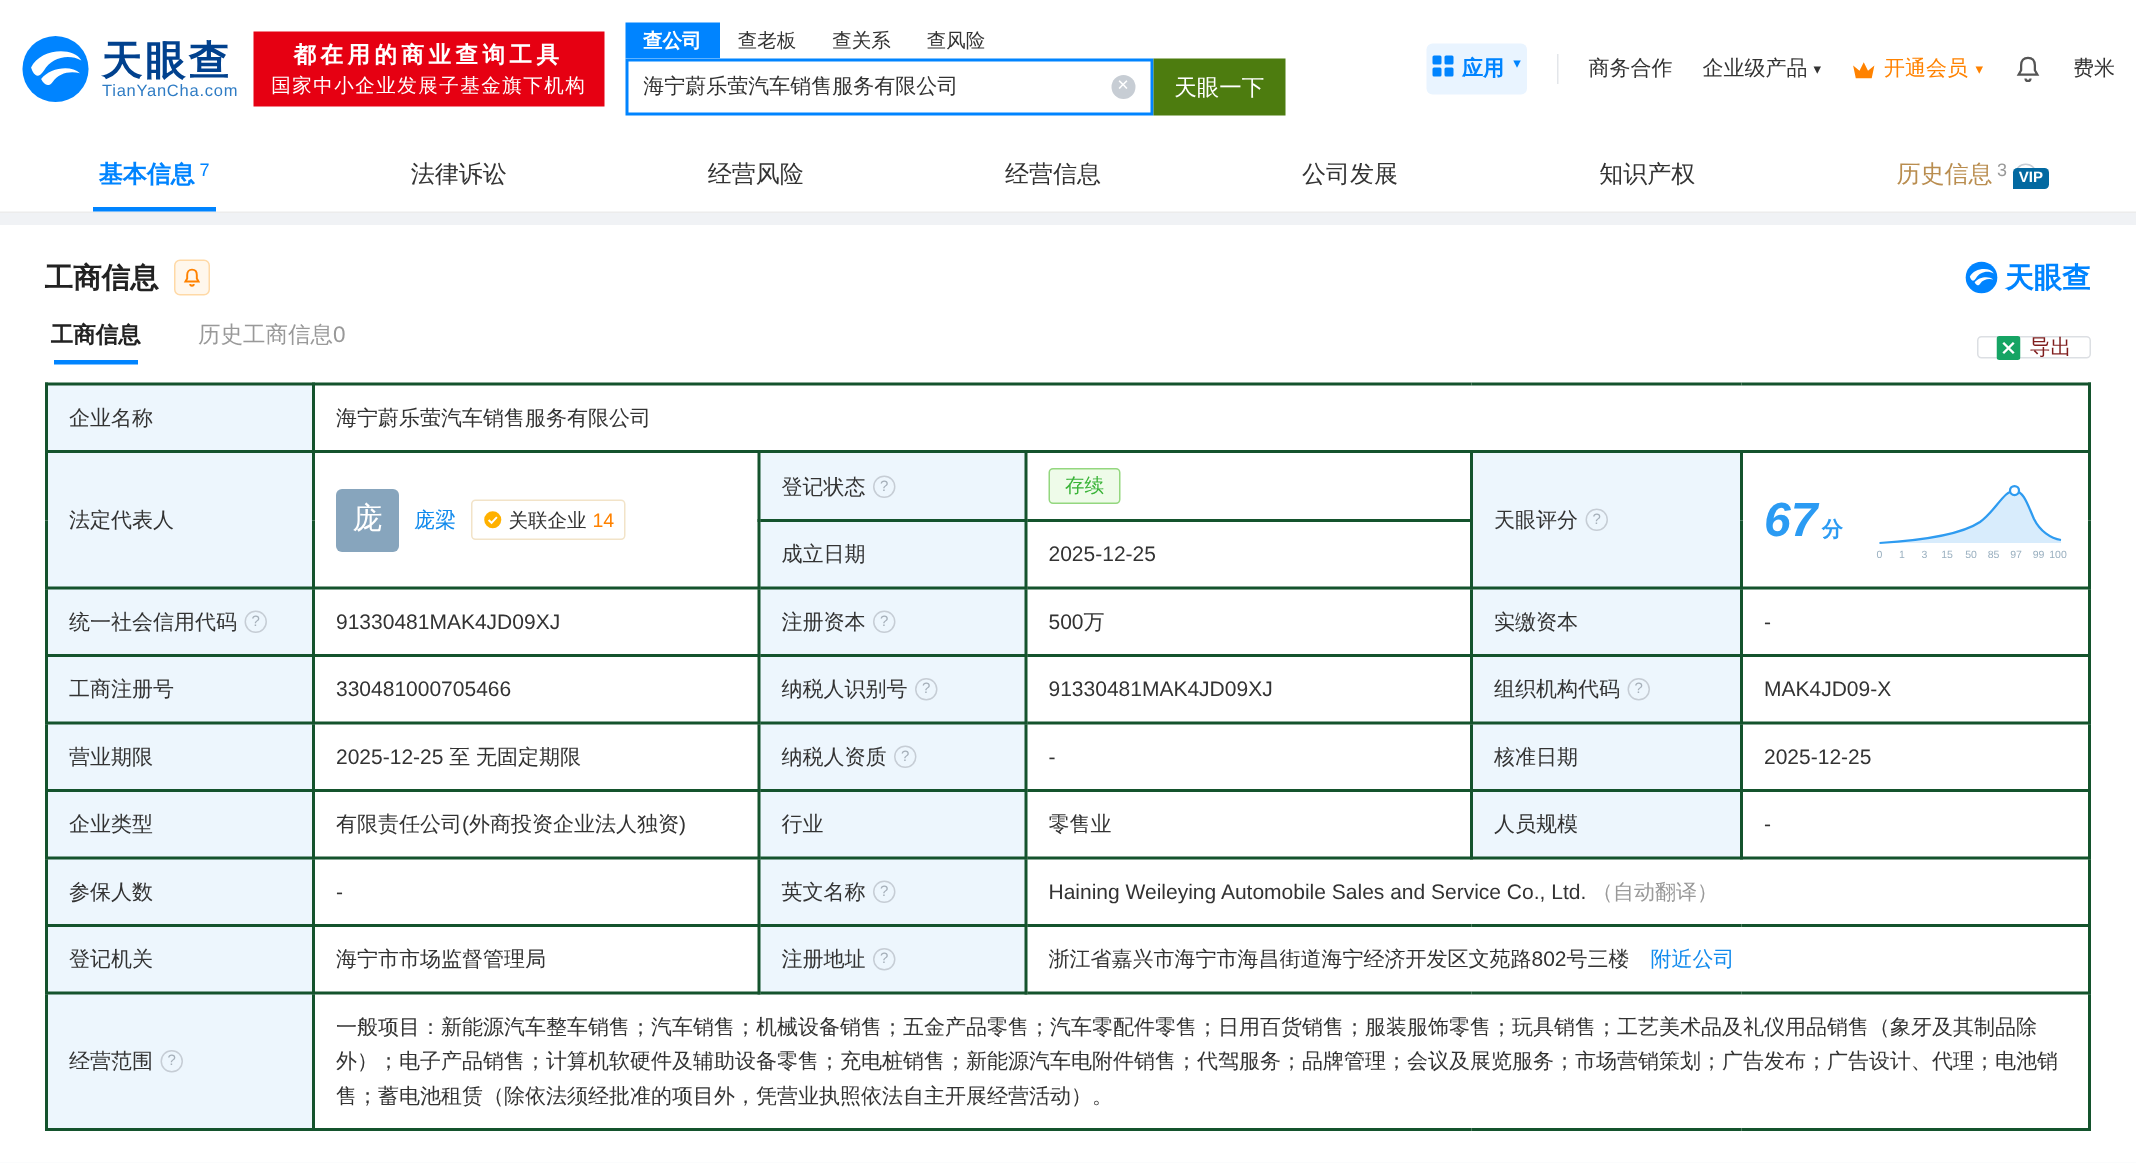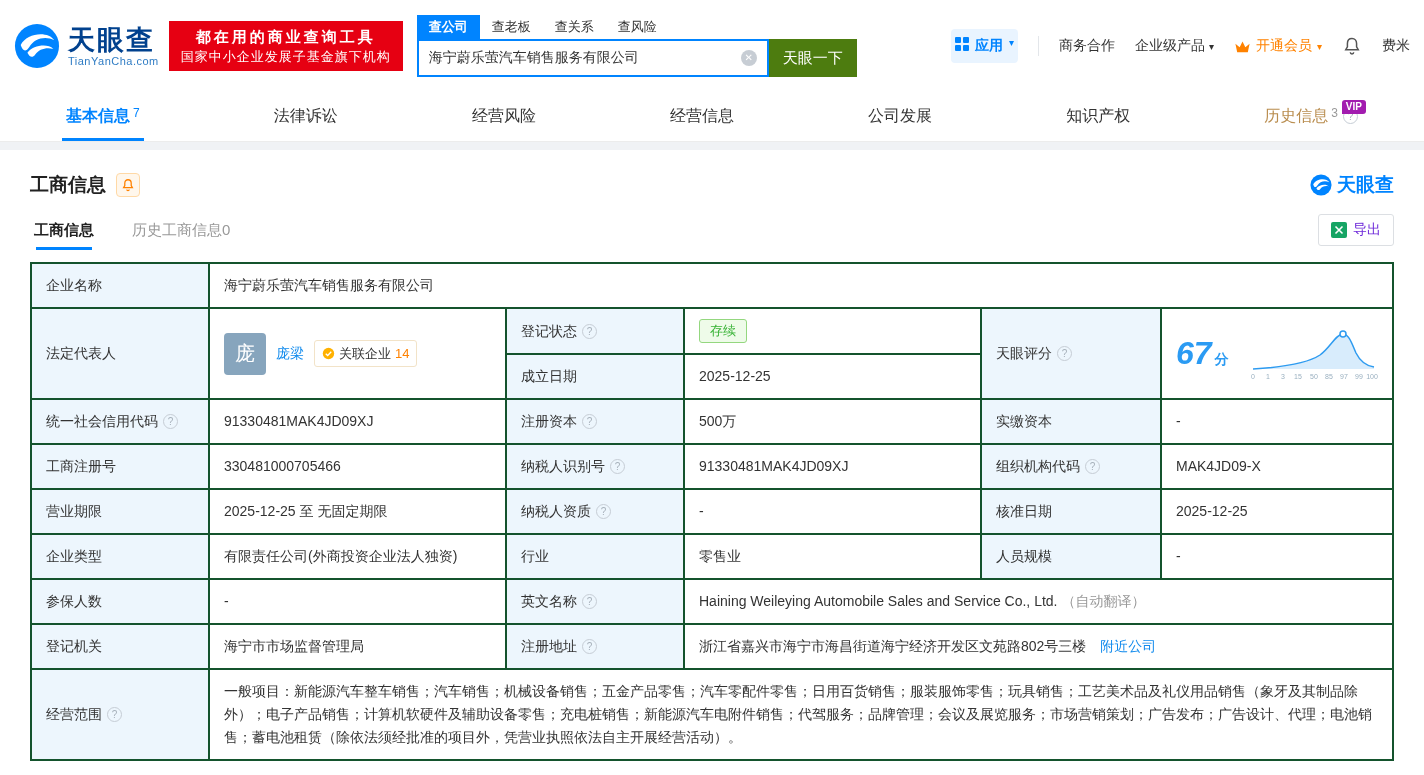--- a/index.html
+++ b/index.html
@@ -30,32 +30,32 @@
 .hlink{color:#333;cursor:pointer;display:flex;align-items:center;gap:4px}
 .vip-link{color:#ff8200;display:flex;align-items:center;gap:5px;cursor:pointer}
 .bell-btn{display:flex;align-items:center;cursor:pointer}
 .nav{height:50px;background:#fff;display:flex;justify-content:space-between;align-items:stretch;padding:0 62px;border-bottom:1px solid #ececec}
 .nav-tab{position:relative;display:flex;align-items:center;font-size:16px;cursor:pointer;color:#333;padding:0 4px}
 .nav-tab.active{color:#0084ff;font-weight:700}
 .nav-tab.active::after{content:"";position:absolute;left:0;right:0;bottom:0;height:3px;background:#0084ff}
 .nav-tab sup{font-size:12px;margin-left:3px;transform:translateY(-4px);font-weight:400}
 .nav-tab.gold{color:#b98d4f}
 .nav-tab.gold sup{color:#999}
-.vip-badge{position:absolute;top:8px;right:-4px;background:#a21caf;color:#fff;font-size:10px;font-weight:700;padding:0 4px;border-radius:3px 3px 3px 0;line-height:14px}
+.vip-badge{position:absolute;top:20px;right:-4px;background:#0369a1;color:#fff;font-size:10px;font-weight:700;padding:0 4px;border-radius:3px 3px 3px 0;line-height:14px}
 .help{display:inline-block;width:15px;height:15px;border:1px solid #c6cdd5;border-radius:50%;color:#a6b0ba;font-size:10px;line-height:13px;text-align:center;margin-left:5px;cursor:pointer;flex:none}
 .content{background:#fff;margin-top:8px;padding:22px 30px 40px;min-height:625px}
 .card-head{display:flex;justify-content:space-between;align-items:center}
 .card-title{display:flex;align-items:center;gap:10px;font-size:19px;font-weight:700;color:#222}
 .monitor{width:24px;height:24px;border:1px solid #ffd9a6;background:#fff7ec;border-radius:4px;display:flex;align-items:center;justify-content:center;cursor:pointer}
 .mini-brand{display:flex;align-items:center;gap:5px;font-size:19px;font-weight:700;color:#0084ff;cursor:pointer}
 .subtab-row{display:flex;align-items:flex-end;margin-top:16px}
 .subtab{margin-right:30px;padding:0 4px 10px;font-size:15px;color:#999;cursor:pointer;position:relative}
 .subtab.active{color:#222;font-weight:700}
 .subtab.active::after{content:"";position:absolute;left:6px;right:6px;bottom:0;height:3px;background:#0084ff}
-.export-btn{margin-left:auto;display:flex;align-items:center;gap:6px;height:32px;padding:0 12px;border:1px solid #dcdfe3;border-radius:3px;background:#fff;cursor:pointer;font-size:14px;color:#6d28d9;font-family:inherit;margin-bottom:4px}
+.export-btn{margin-left:auto;display:flex;align-items:center;gap:6px;height:15px;padding:0 12px;border:1px solid #dcdfe3;border-radius:3px;background:#fff;cursor:pointer;font-size:14px;color:#7f1d1d;font-family:inherit;margin-bottom:4px}
 table.info{width:100%;border-collapse:collapse;table-layout:fixed;margin-top:12px}
 table.info td{border:2px solid #14532d;padding:10px 14px;line-height:23px;vertical-align:middle;word-break:break-all;font-size:14px}
 td.lbl{background:#edf6fd;color:#333}
 td.lbl .lblwrap{display:flex;align-items:center}
 a.blue{color:#128bed;cursor:pointer;text-decoration:none}
 .badge-ok{display:inline-block;border:1px solid #94d77f;background:#eefbe9;color:#39b337;border-radius:3px;padding:0 10px;font-size:13px;line-height:22px}
 .rep{display:flex;align-items:center;gap:10px}
 .avatar{width:42px;height:42px;border-radius:4px;background:#87a5bd;color:#fff;font-size:20px;display:flex;align-items:center;justify-content:center;flex:none;cursor:pointer}
 .rel-tag{display:inline-flex;align-items:center;gap:4px;border:1px solid #f2e3c8;border-radius:3px;padding:1px 7px;font-size:13px;cursor:pointer}
 .rel-cnt{color:#ff8200}

